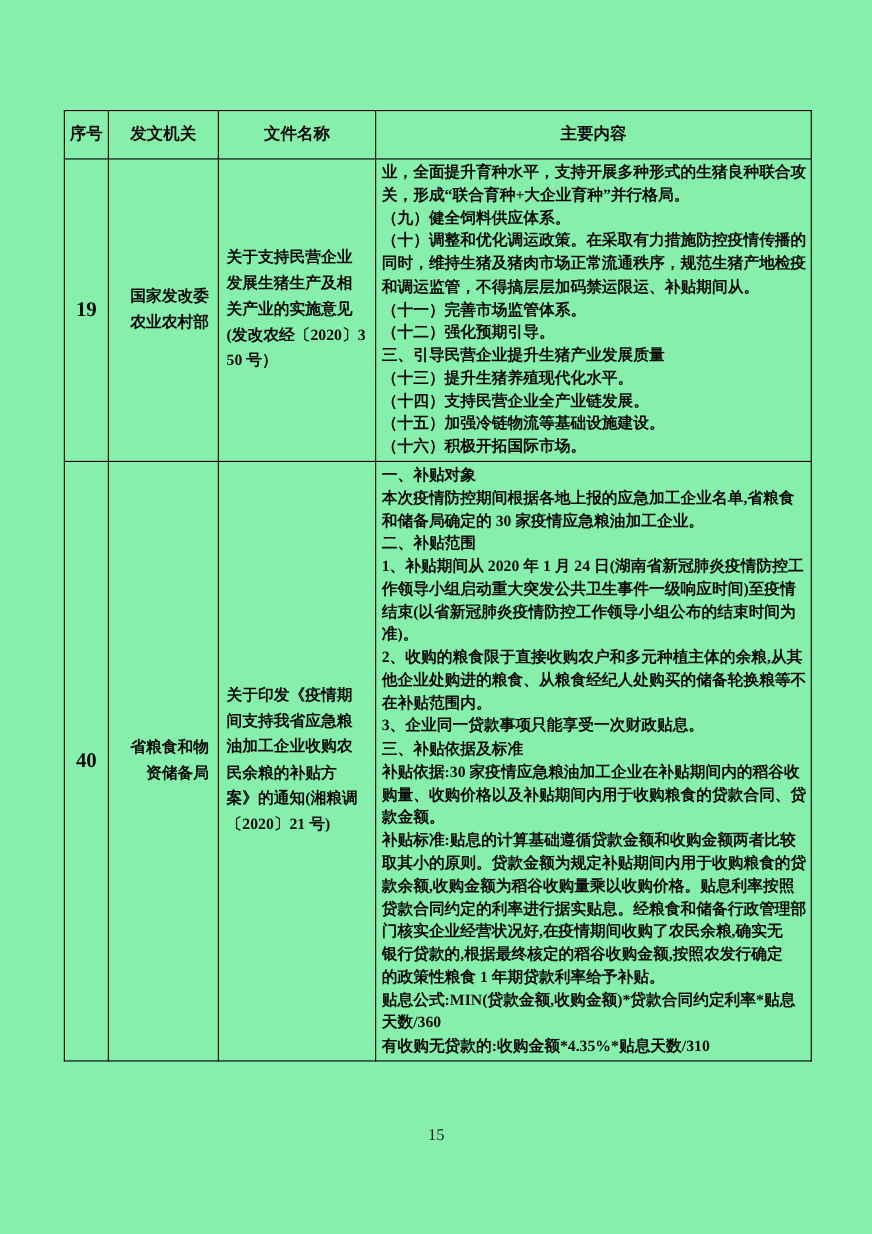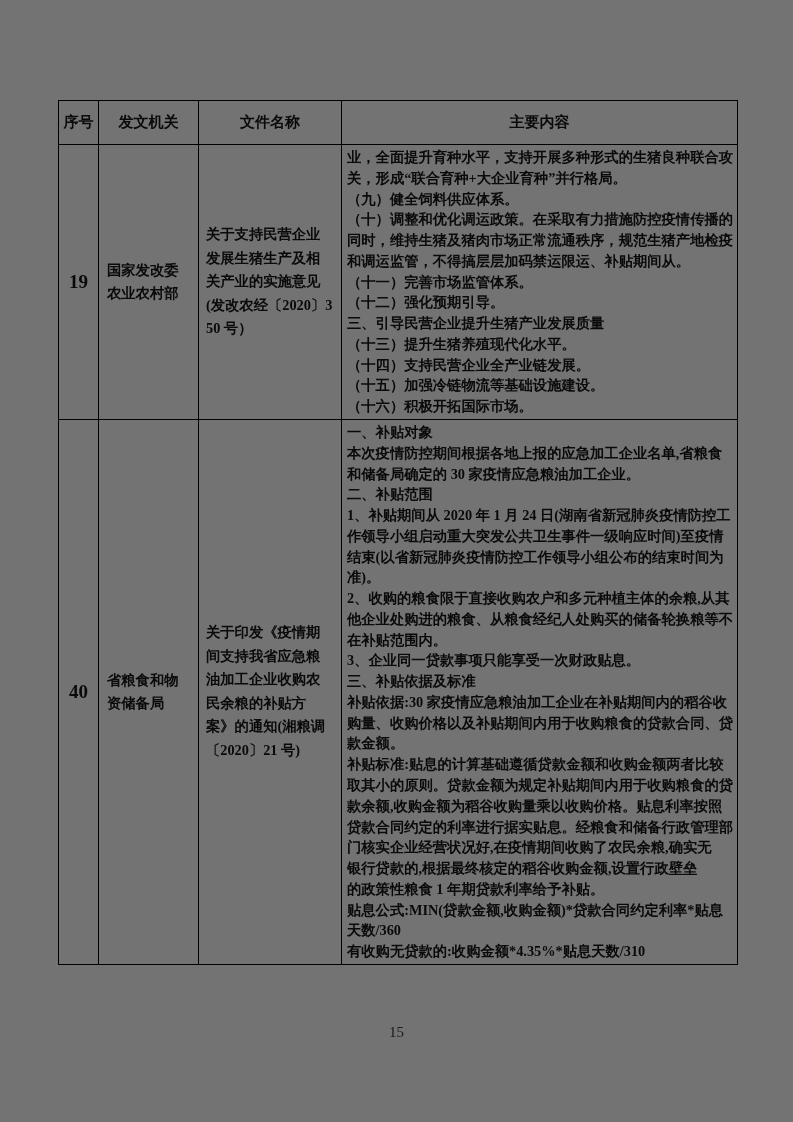--- a/index.html
+++ b/index.html
@@ -5,21 +5,21 @@
   * { margin: 0; padding: 0; box-sizing: border-box; }
   html, body {
     width: 793px; height: 1122px;
     background: #ffffff;
     font-family: "Liberation Serif", "DejaVu Serif", serif;
     color: #000000;
   }
   .page {
     position: relative;
     width: 793px; height: 1122px;
-    background: #737373;
+    background: #86efac;
     overflow: hidden;
   }
   table.doc-table {
     position: absolute;
     left: 58px; top: 100px;
     width: 679px;
     border-collapse: collapse;
     table-layout: fixed;
   }
   .doc-table th, .doc-table td {
@@ -61,20 +61,21 @@
     vertical-align: middle;
   }
   .content-line {
     line-height: 20.77px;
     white-space: nowrap;
     overflow: hidden;
   }
   .agency-line {
     line-height: 23px;
     white-space: nowrap;
+    text-align: right;
   }
   tr.row-19 { height: 275px; }
   tr.row-20 { height: 540px; }
   .page-number {
     position: absolute;
     top: 1024px;
     left: 0; width: 793px;
     text-align: center;
     font-size: 15px;
     color: #1a1a1a;
@@ -147,21 +148,21 @@
             <div class="content-line">3、企业同一贷款事项只能享受一次财政贴息。</div>
             <div class="content-line">三、补贴依据及标准</div>
             <div class="content-line">补贴依据:30 家疫情应急粮油加工企业在补贴期间内的稻谷收</div>
             <div class="content-line">购量、收购价格以及补贴期间内用于收购粮食的贷款合同、贷</div>
             <div class="content-line">款金额。</div>
             <div class="content-line">补贴标准:贴息的计算基础遵循贷款金额和收购金额两者比较</div>
             <div class="content-line">取其小的原则。贷款金额为规定补贴期间内用于收购粮食的贷</div>
             <div class="content-line">款余额,收购金额为稻谷收购量乘以收购价格。贴息利率按照</div>
             <div class="content-line">贷款合同约定的利率进行据实贴息。经粮食和储备行政管理部</div>
             <div class="content-line">门核实企业经营状况好,在疫情期间收购了农民余粮,确实无</div>
-            <div class="content-line">银行贷款的,根据最终核定的稻谷收购金额,设置行政壁垒</div>
+            <div class="content-line">银行贷款的,根据最终核定的稻谷收购金额,按照农发行确定</div>
             <div class="content-line">的政策性粮食 1 年期贷款利率给予补贴。</div>
             <div class="content-line">贴息公式:MIN(贷款金额,收购金额)*贷款合同约定利率*贴息</div>
             <div class="content-line">天数/360</div>
             <div class="content-line">有收购无贷款的:收购金额*4.35%*贴息天数/310</div>
           </td>
       </tr>
     </tbody>
   </table>
 
   <div class="page-number">15</div>

